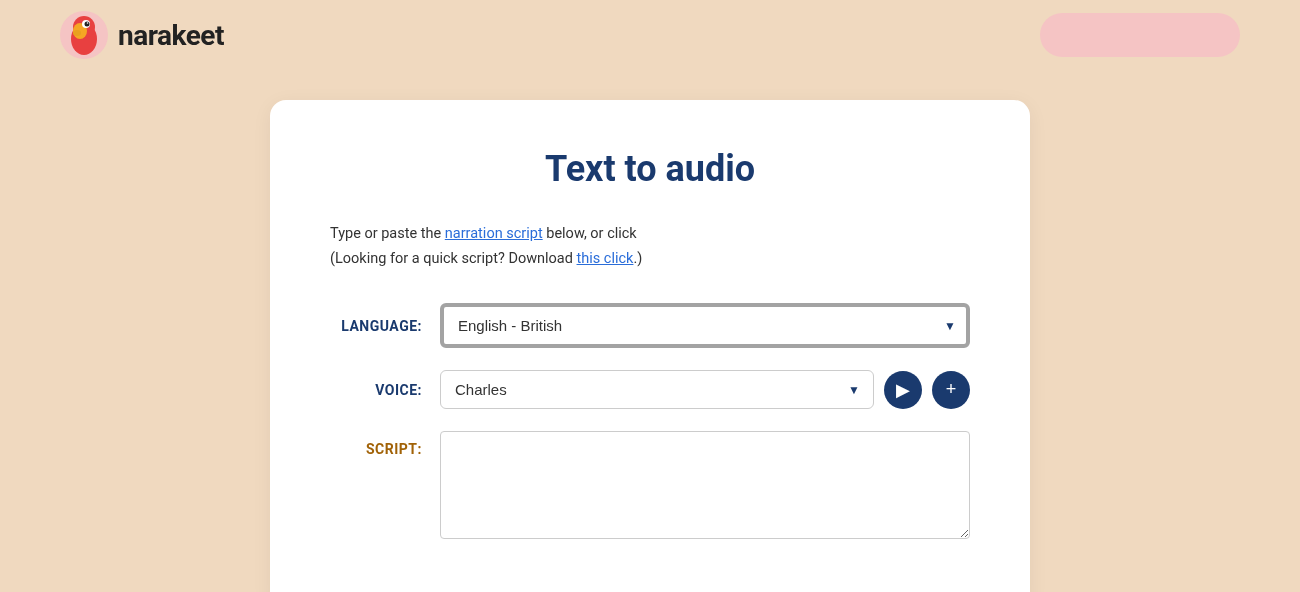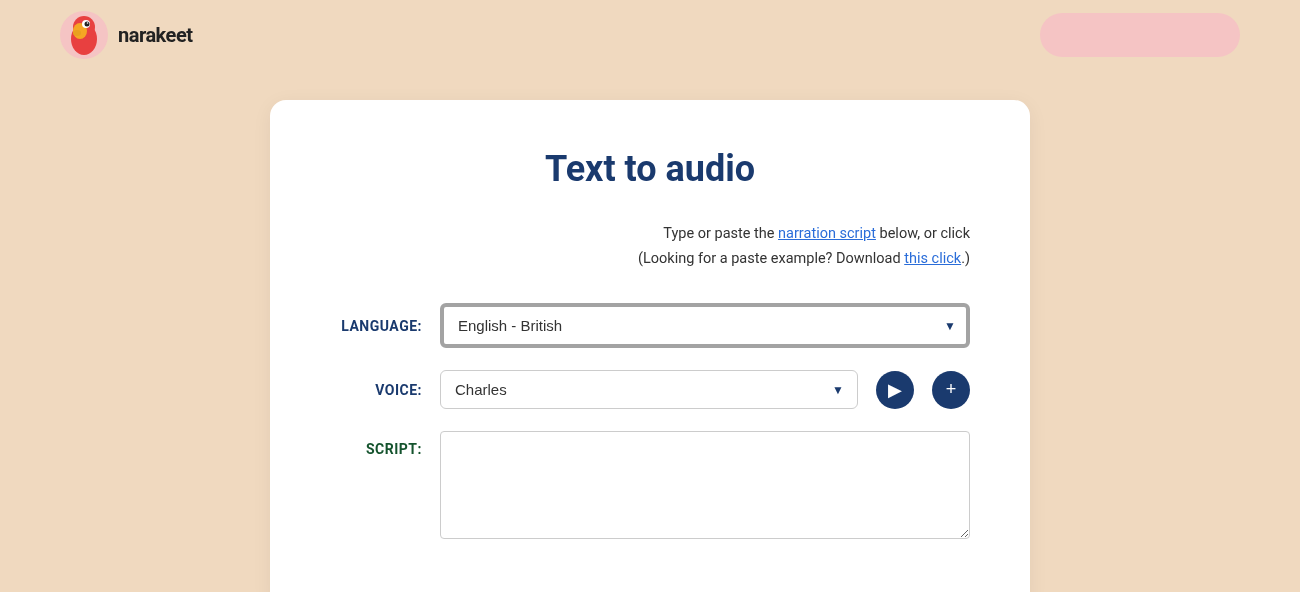--- a/index.html
+++ b/index.html
@@ -31,21 +31,21 @@
       text-decoration: none;
       margin-right: auto;
     }
 
     .logo-icon {
       width: 48px;
       height: 48px;
     }
 
     .logo-text {
-      font-size: 20px;
+      font-size: 28px;
       font-weight: 700;
       color: #222;
       letter-spacing: -0.5px;
     }
 
     nav {
       display: flex;
       align-items: center;
       gap: 36px;
       margin-right: 40px;
@@ -87,21 +87,21 @@
 
     .card-title {
       text-align: center;
       font-size: 36px;
       font-weight: 700;
       color: #1a3a6e;
       margin-bottom: 32px;
     }
 
     .description {
-      text-align: right;
+      text-align: left;
       font-size: 14.5px;
       color: #333;
       line-height: 1.7;
       margin-bottom: 32px;
     }
 
     .description a {
       color: #2a6dd9;
       text-decoration: underline;
     }
@@ -149,21 +149,21 @@
       top: 50%;
       transform: translateY(-50%);
       pointer-events: none;
       color: #1a3a6e;
       font-size: 12px;
     }
 
     .voice-row {
       display: flex;
       align-items: center;
-      gap: 18px;
+      gap: 10px;
       flex: 1;
     }
 
     .voice-select-wrapper {
       position: relative;
       flex: 1;
     }
 
     .voice-select-wrapper select {
       width: 100%;
@@ -205,21 +205,21 @@
     
     .script-row {
       display: flex;
       align-items: flex-start;
       gap: 0;
     }
 
     .script-label {
       font-size: 14px;
       font-weight: 700;
-      color: #14532d;
+      color: #a16207;
       letter-spacing: 0.5px;
       width: 110px;
       flex-shrink: 0;
       text-align: right;
       padding-right: 18px;
       padding-top: 10px;
     }
 
     .script-textarea {
       flex: 1;
@@ -265,21 +265,21 @@
   <button class="nav-btn"></button>
 </header>
 
 <main class="main-content">
   <div class="card">
 
     <h1 class="card-title">Text to audio</h1>
 
     <p class="description">
       <span>Type or paste the </span><a href="#">narration script</a><span> below, or click </span><br>
-      <span>(Looking for a paste example? Download </span><a href="#">this click</a><span>.)</span>
+      <span>(Looking for a quick script? Download </span><a href="#">this click</a><span>.)</span>
     </p>
 
     <div class="form-row">
       <label class="form-label">LANGUAGE:</label>
       <div class="select-wrapper">
         <select>
           <option>English - British</option>
           <option>English - American</option>
           <option>English - Australian</option>
           <option>French</option>

